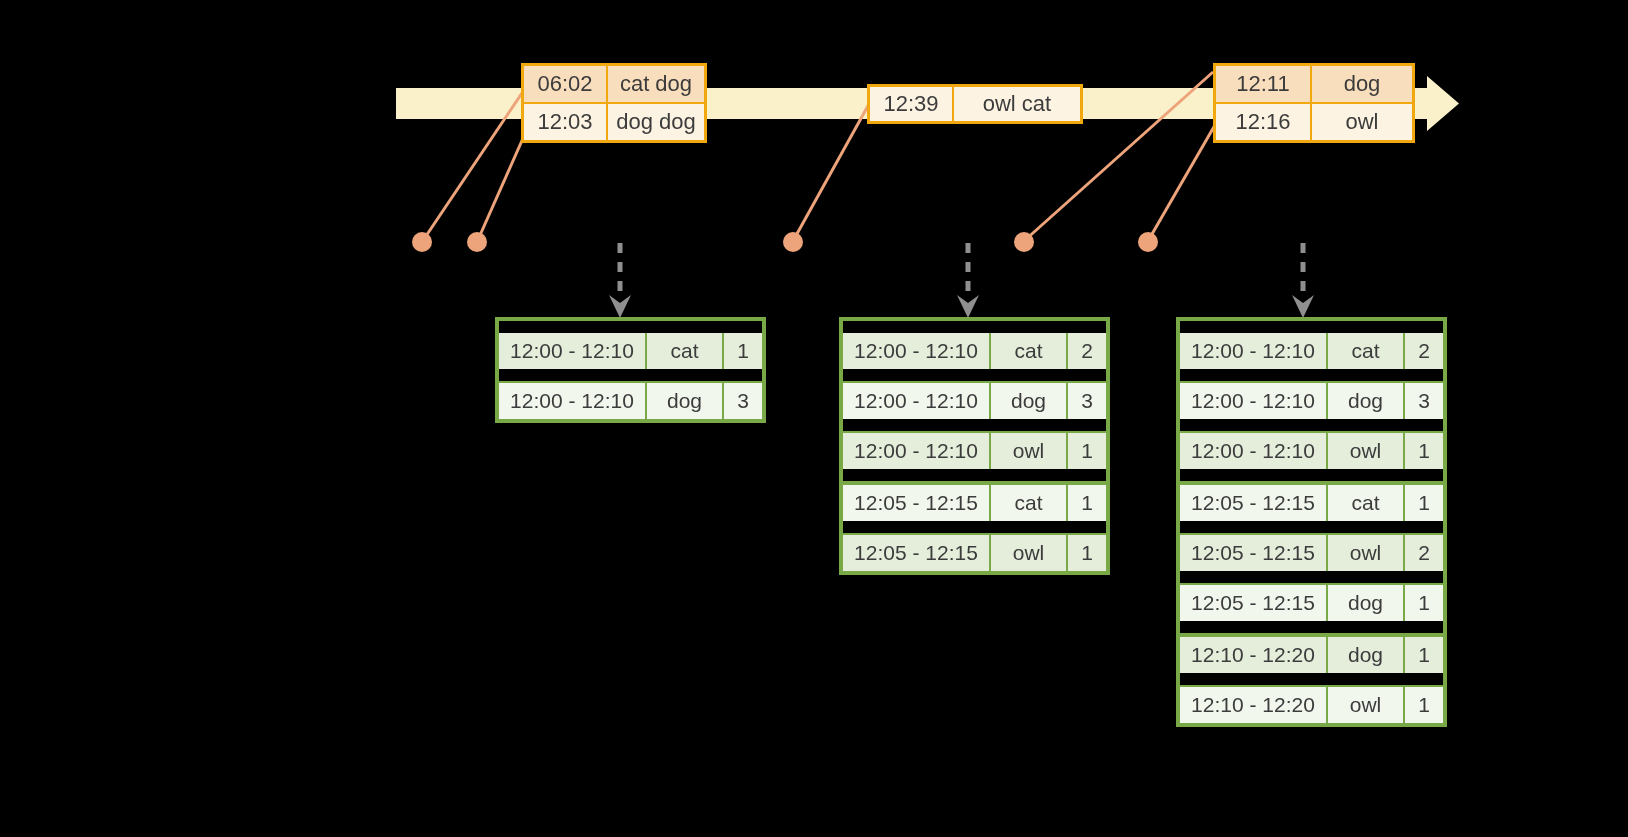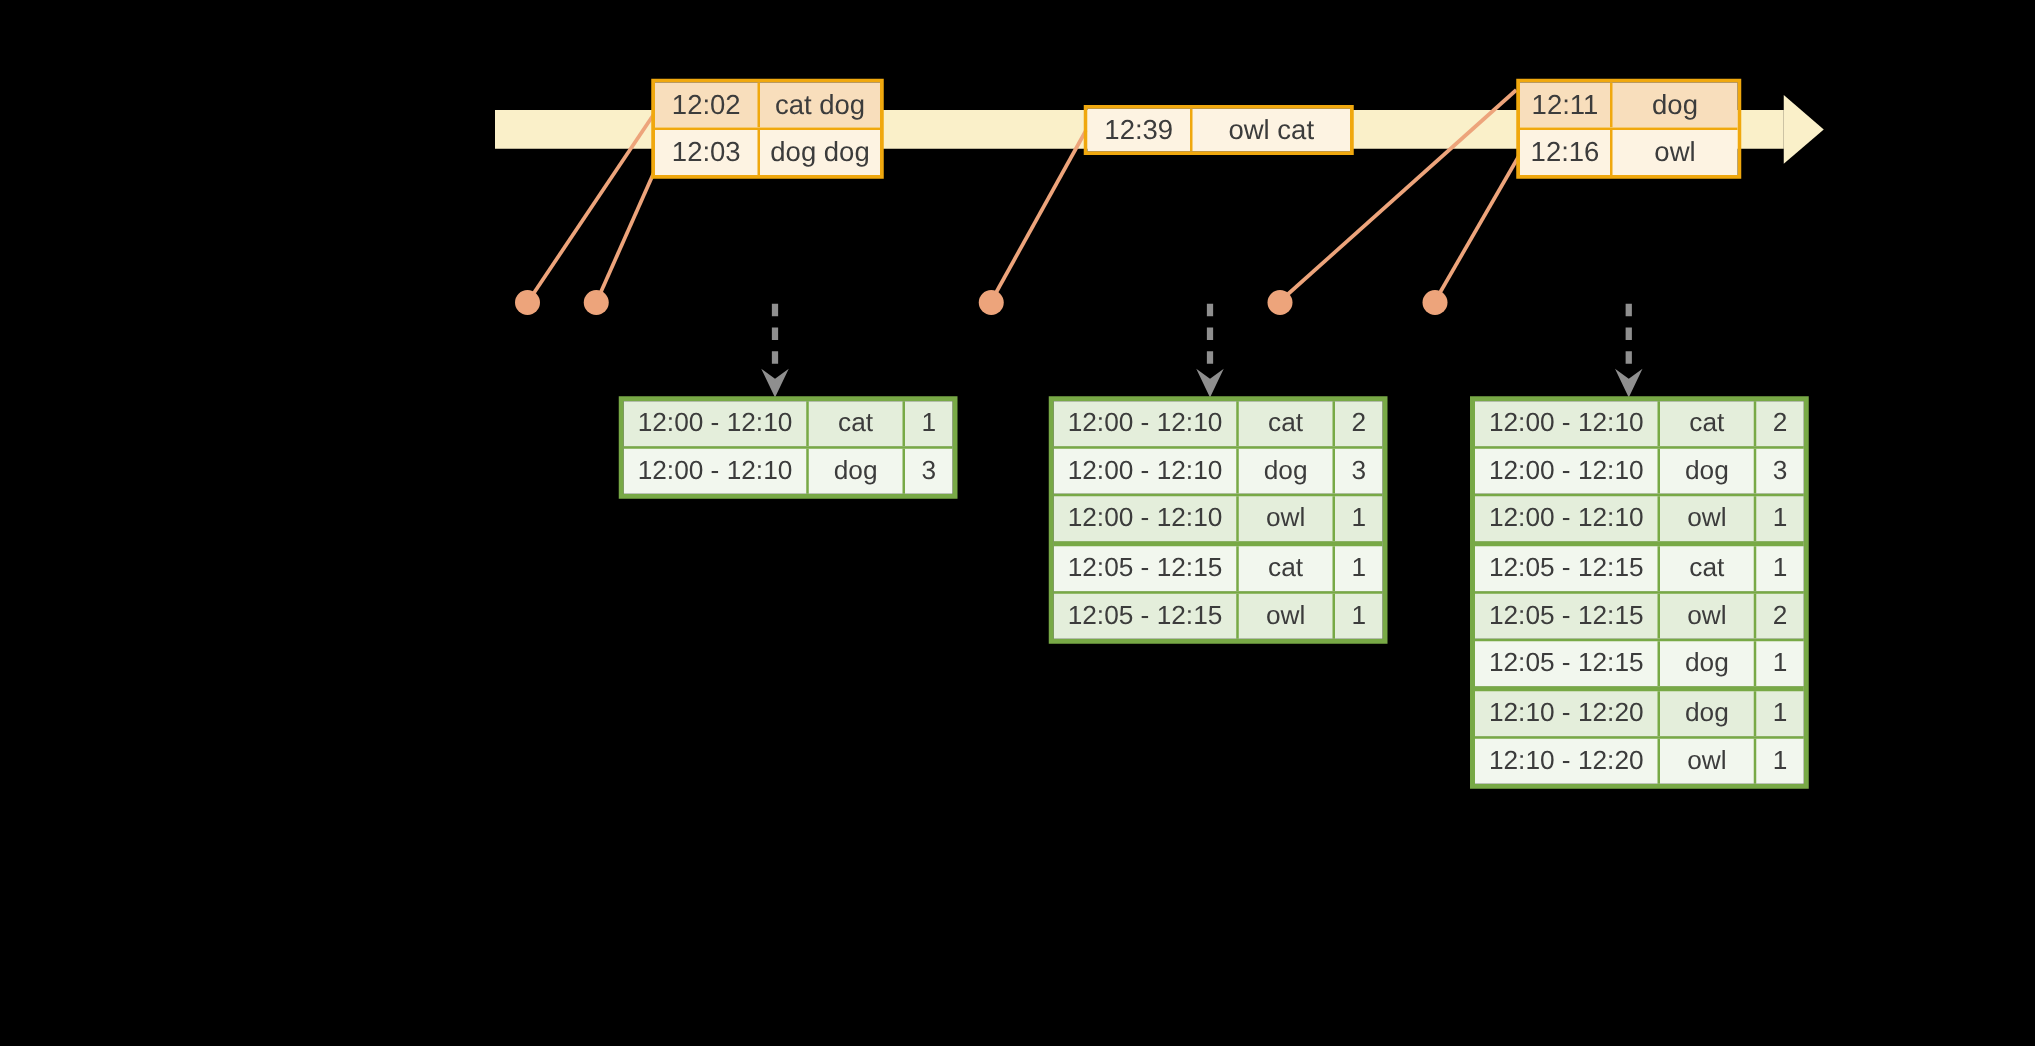--- a/index.html
+++ b/index.html
@@ -28,26 +28,26 @@
   .erow .c-words { width: 96px; }
   .event-table .erow:nth-child(odd)  { background: var(--event-row-dark, #f8debc); }
   .event-table .erow:nth-child(even) { background: var(--event-row-light, #fdf3e2); }
 
   .et1 { left: 521px; top: 63px; }
   .et2 { left: 867px; top: 84px; }
   .et2 .erow:nth-child(odd) { background: var(--event-row-light, #fdf3e2); }
   .et2 .erow .cell { height: 34px; }
   .et2 .erow .c-words { width: 126px; }
   .et3 { left: 1213px; top: 63px; }
-  .et3 .erow .c-time  { width: 74px; }
+  .et3 .erow .c-time  { width: 96px; }
   .et3 .erow .c-words { width: 100px; }
 
   
   .result-table { border: 4px solid var(--green-border, #78a946); }
-  .grow { display: flex; }
+  .grow { display: flex; margin-top: 12px; }
   .grow + .grow { border-top: 2px solid var(--green-border, #78a946); }
   .grow.sep { border-top: 4px solid var(--green-border, #78a946); }
   .grow .cell {
     height: 36px; display: flex; align-items: center; justify-content: center;
     font-size: 21px; white-space: nowrap;
   }
   .grow .c-window { width: 148px; border-right: 2px solid var(--green-border, #78a946); }
   .grow .c-word   { width: 77px;  border-right: 2px solid var(--green-border, #78a946); }
   .grow .c-count  { width: 38px; }
   .result-table .grow:nth-child(odd)  { background: var(--green-row-dark, #e4eedb); }
@@ -89,21 +89,21 @@
     </g>
     <g>
       <line x1="1303" y1="243" x2="1303" y2="297" stroke-width="5" stroke-dasharray="10 9" stroke="#8F8F8F"></line>
       <polygon points="1292,295 1303,303 1314,295 1303,318" fill="#8F8F8F"></polygon>
     </g>
   </svg>
 
   <div class="tbl event-table et1">
 
       <div class="erow">
-        <div class="cell c-time">12:02</div>
+        <div class="cell c-time">06:02</div>
         <div class="cell c-words">cat dog</div>
       </div>
 
       <div class="erow">
         <div class="cell c-time">12:03</div>
         <div class="cell c-words">dog dog</div>
       </div>
 
   </div>
 

